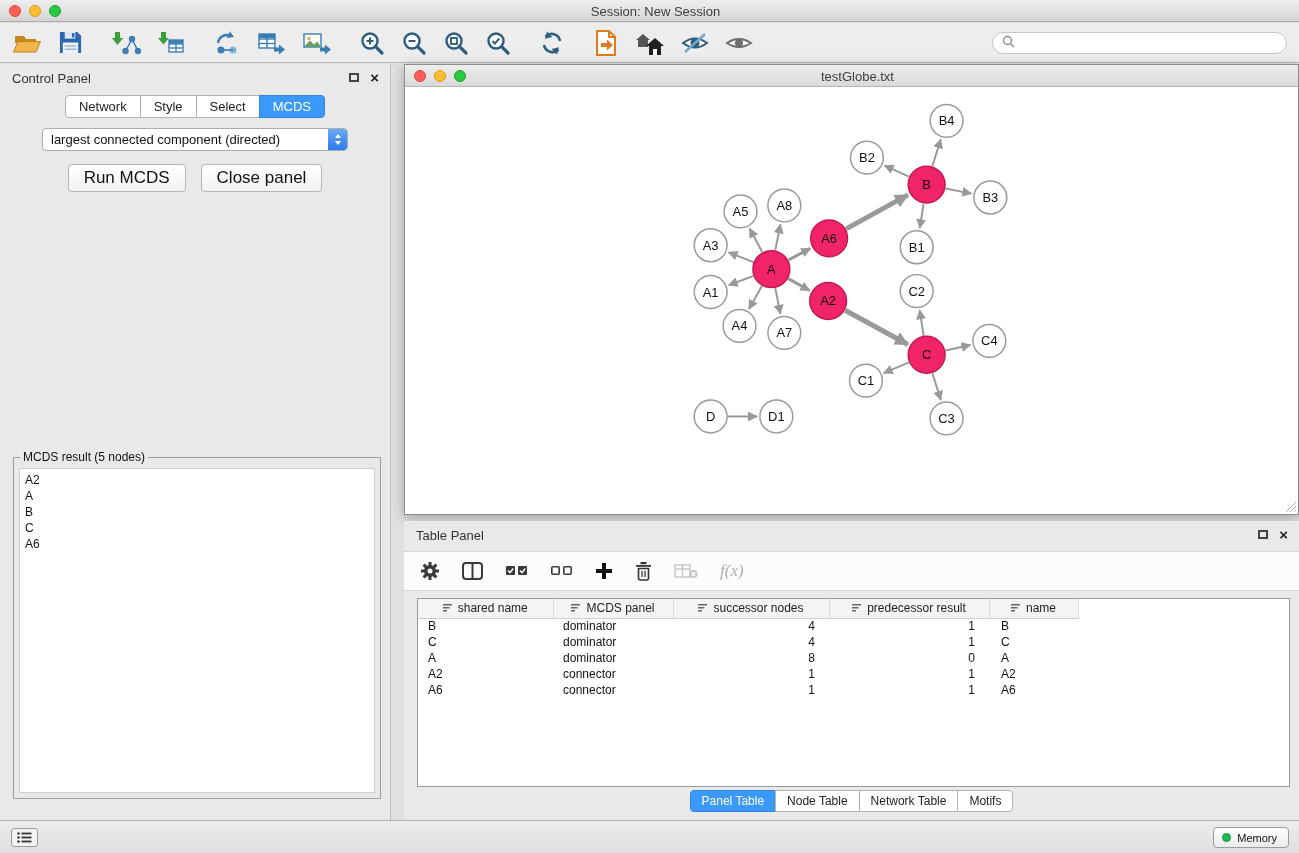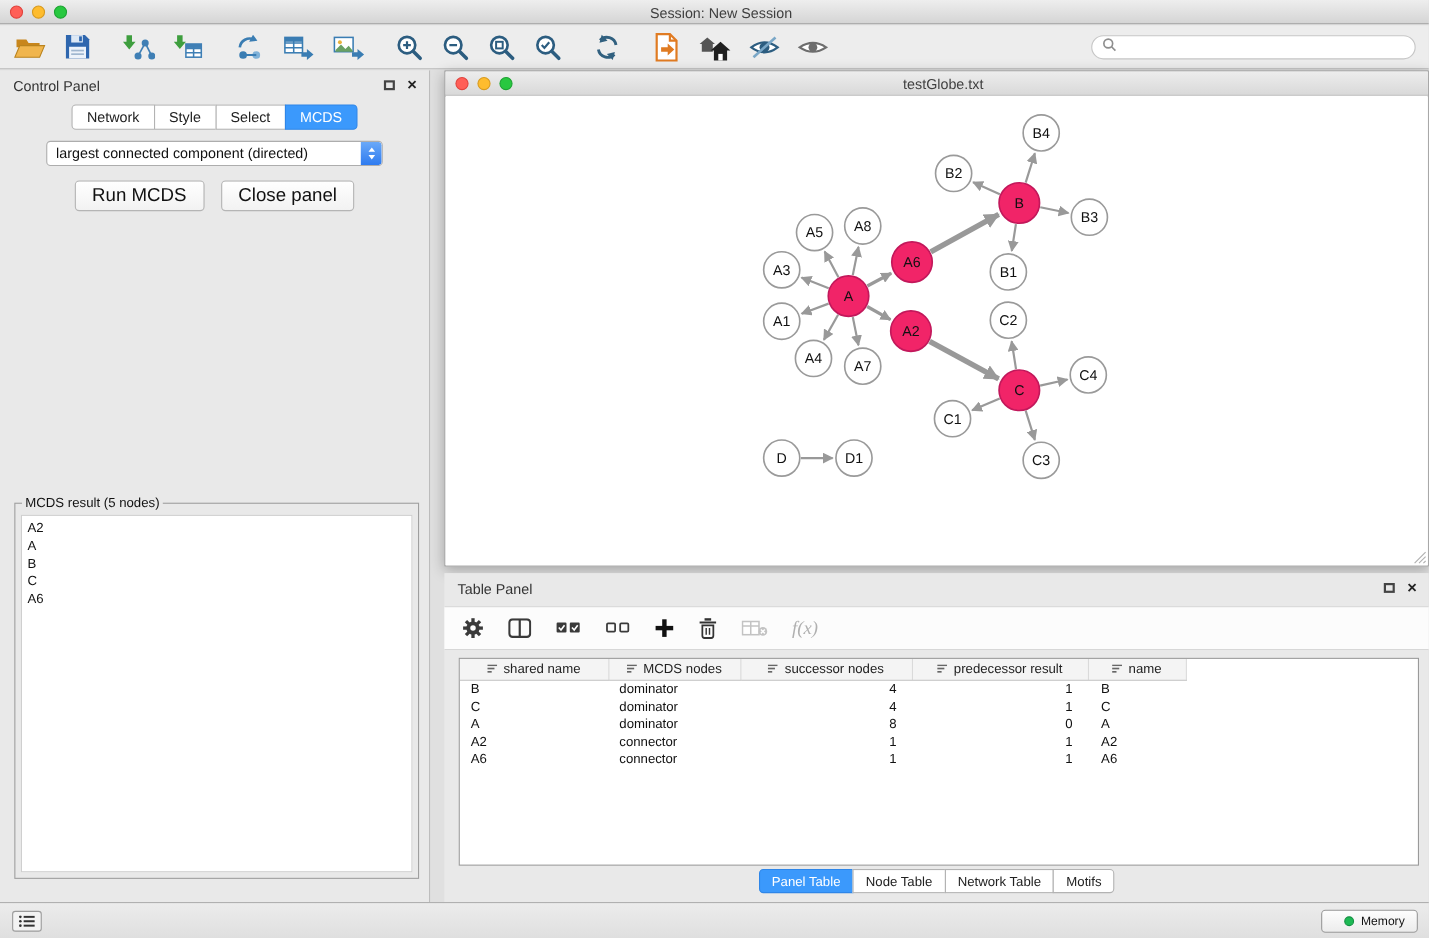--- a/index.html
+++ b/index.html
@@ -99,21 +99,21 @@
   table.node-table col.c3{width:156px} table.node-table col.c4{width:160px}
   table.node-table col.c5{width:89px}
   .tp-tabs { position:absolute; bottom:8px; left:0; right:0; display:flex; justify-content:center; }
 
   
   .statusbar { position:absolute; left:0; right:0; bottom:0; height:33px;
     background:linear-gradient(#ececec,#dfdfdf); border-top:1px solid #b0b0b0; }
   .list-btn { position:absolute; left:11px; top:7px; width:27px; height:19px;
     border:1px solid #9b9b9b; border-radius:3px; background:#f3f3f3;
     display:flex; align-items:center; justify-content:center; }
-  .memory-btn { position:absolute; right:10px; top:6px; height:21px; padding:0 11px 0 20px;
+  .memory-btn { position:absolute; right:10px; top:6px; height:21px; padding:0 11px 0 8px;
     border:1px solid #9b9b9b; border-radius:4px; background:linear-gradient(#fdfdfd,#ececec);
     display:flex; align-items:center; gap:6px; font-size:11px; color:#111; }
   .green-dot { width:9px; height:9px; border-radius:50%; background:#1db954; border:1px solid #149043; }
 </style>
 </head>
 <body>
 
 <div class="app">
 
   <div class="titlebar">
@@ -552,21 +552,21 @@
                   <span class="th-label">shared name</span>
                 </div>
               </th>
               <th>
                 <div class="th-inner">
                   <span class="sort-ico"><svg width="9" height="8" viewBox="0 0 9 8">
                       <rect width="9" height="1.5" y="0" fill="#666"></rect>
                       <rect width="6.5" height="1.5" y="3" fill="#666"></rect>
                       <rect width="4" height="1.5" y="6" fill="#666"></rect>
                     </svg></span>
-                  <span class="th-label">MCDS nodes</span>
+                  <span class="th-label">MCDS panel</span>
                 </div>
               </th>
               <th>
                 <div class="th-inner">
                   <span class="sort-ico"><svg width="9" height="8" viewBox="0 0 9 8">
                       <rect width="9" height="1.5" y="0" fill="#666"></rect>
                       <rect width="6.5" height="1.5" y="3" fill="#666"></rect>
                       <rect width="4" height="1.5" y="6" fill="#666"></rect>
                     </svg></span>
                   <span class="th-label">successor nodes</span>

